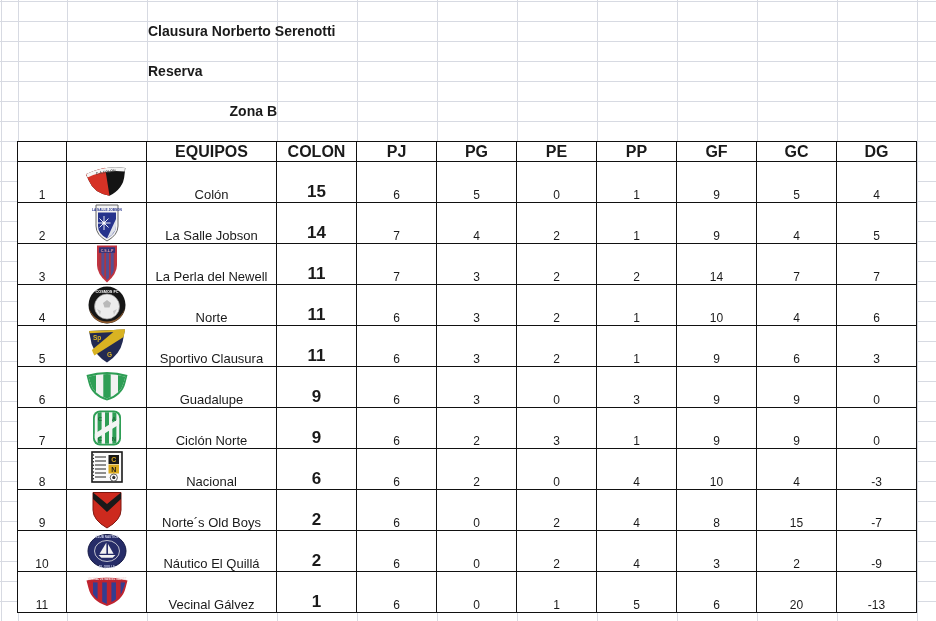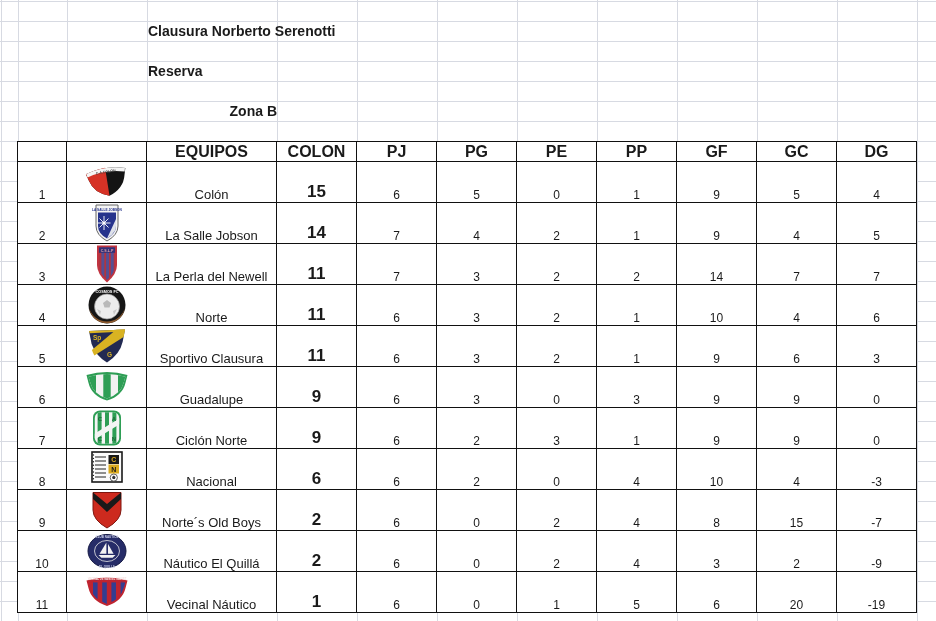--- a/index.html
+++ b/index.html
@@ -368,25 +368,25 @@
                 <g clip-path="url(#clip-vg)">
                   <rect x="4" y="4" width="38" height="29" fill="#bf2430"></rect>
                   <rect x="9" y="4" width="4.6" height="29" fill="#333d91"></rect>
                   <rect x="18.2" y="4" width="4.6" height="29" fill="#333d91"></rect>
                   <rect x="27.4" y="4" width="4.6" height="29" fill="#333d91"></rect>
                   <rect x="36.6" y="4" width="4.6" height="29" fill="#333d91"></rect>
                   <rect x="4" y="4" width="38" height="6.4" fill="#bf2430"></rect>
                 </g>
                 <text x="23" y="8" font-size="2.6" text-anchor="middle" fill="#f3dede" font-weight="bold">VECINAL DE MANUEL GALVEZ</text>
               </svg></span></td>
-          <td class="team">Vecinal Náutico</td>
+          <td class="team">Vecinal Gálvez</td>
           <td class="pts">1</td>
           <td class="stat">6</td>
           <td class="stat">0</td>
           <td class="stat">1</td>
           <td class="stat">5</td>
           <td class="stat">6</td>
           <td class="stat">20</td>
-          <td class="stat">-19</td>
+          <td class="stat">-13</td>
         </tr>
       </tbody>
   </table>
 </div>
 
 </body></html>

